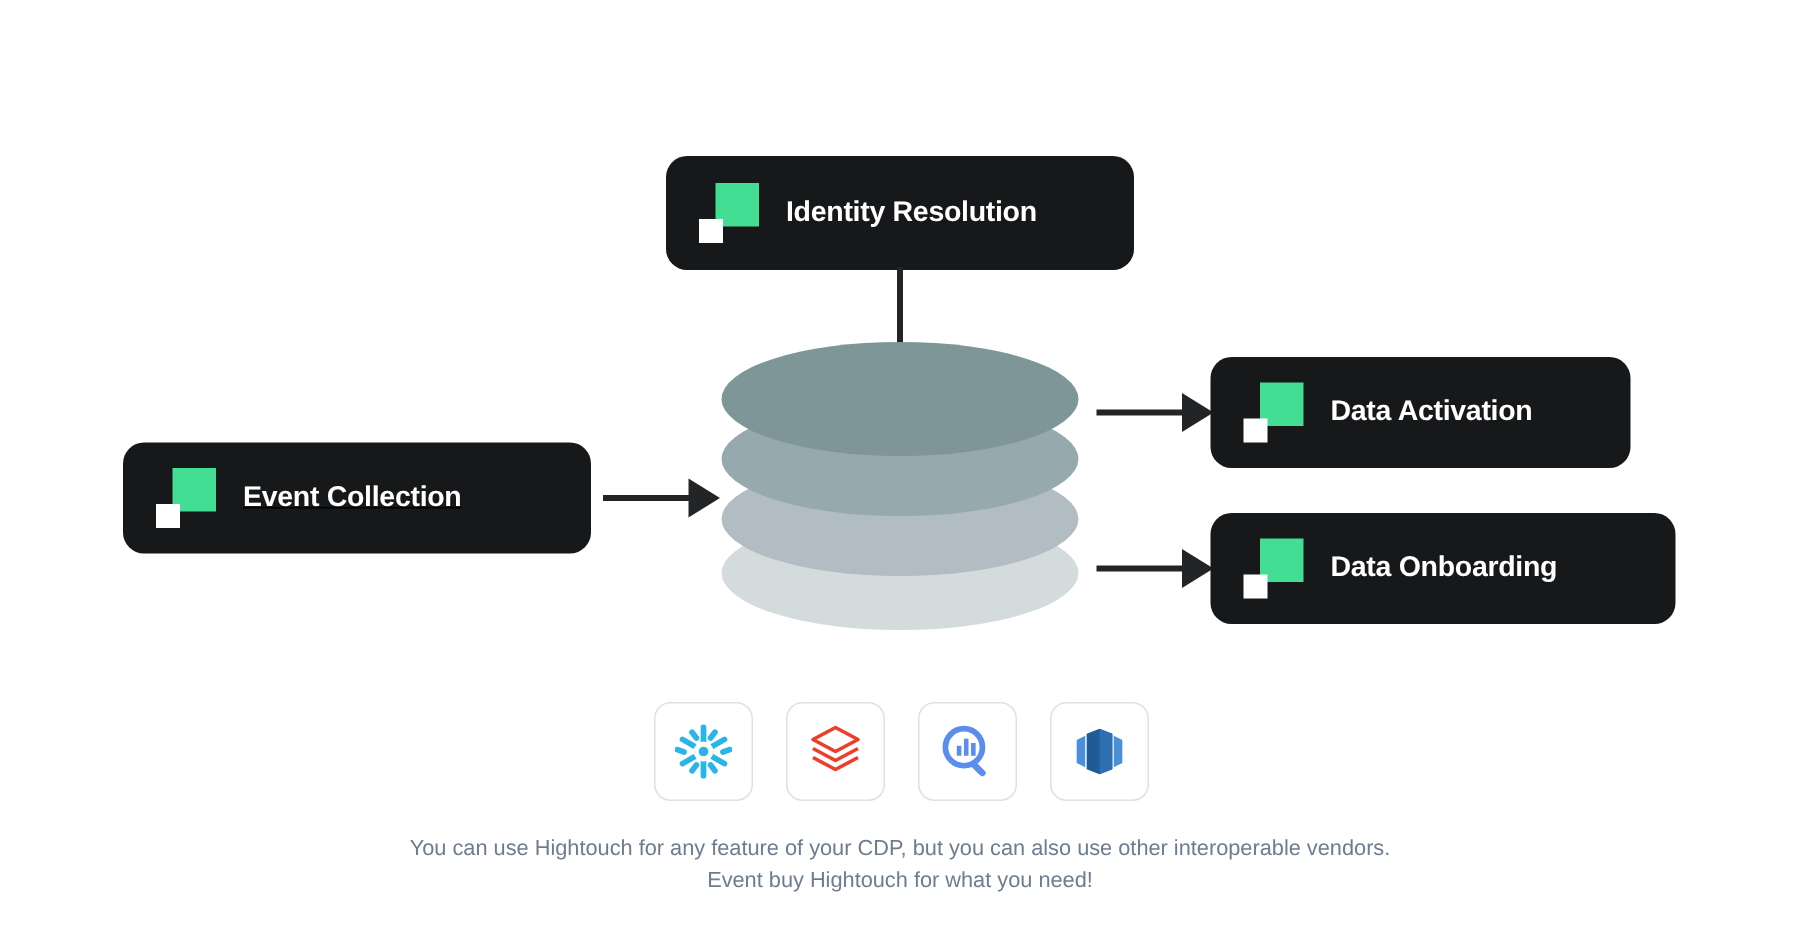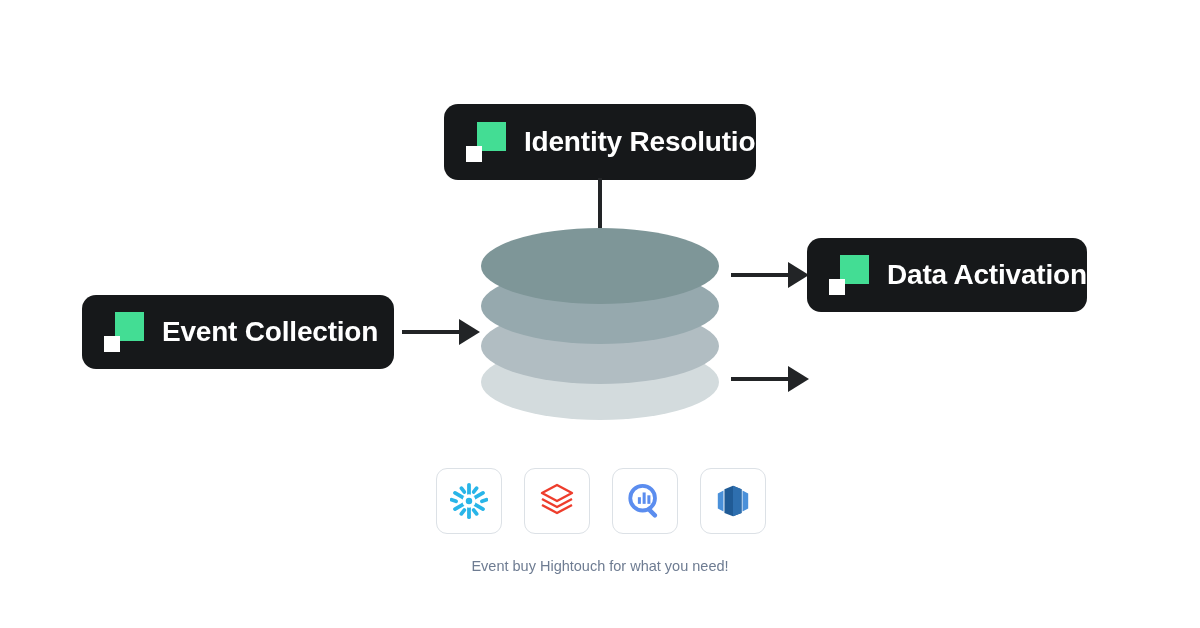--- a/index.html
+++ b/index.html
@@ -23,21 +23,21 @@
   .card {
     position: absolute;
     background: #16181a;
     border-radius: 14px;
     display: flex;
     align-items: center;
     box-sizing: border-box;
   }
   .card-label {
     color: #ffffff;
-    font-size: 28px;
+    font-size: 19px;
     font-weight: 600;
     letter-spacing: -0.2px;
     white-space: nowrap;
   }
 
   
   .ht-mark {
     position: relative;
     width: 40px;
     height: 40px;
@@ -57,21 +57,21 @@
     top: 24px;
     width: 16px;
     height: 16px;
     background: #ffffff;
   }
 
   
   #card-identity   { left: 444px; top: 104px;  width: 312px; height: 76px;  padding-left: 22px; }
   #card-identity .card-label { margin-left: 18px; }
 
-  #card-event      { left: 82px;  top: 295px;  width: 312px; height: 74px;  padding-left: 22px; }
+  #card-event      { left: 82px;  top: 295px;  width: 312px; height: 74px;  padding-left: 22px; text-decoration: underline; }
   #card-event .card-label { margin-left: 18px; }
 
   #card-activation { left: 807px; top: 238px;  width: 280px; height: 74px;  padding-left: 22px; }
   #card-activation .card-label { margin-left: 18px; }
 
   #card-onboarding { left: 807px; top: 342px;  width: 310px; height: 74px;  padding-left: 22px; }
   #card-onboarding .card-label { margin-left: 18px; }
 
   
   .stack {
@@ -214,20 +214,27 @@
   </div>
 
   <div class="card" id="card-activation">
     <span class="ht-mark">
       <span class="sq-green"></span>
       <span class="sq-white"></span>
     </span>
     <span class="card-label">Data Activation</span>
   </div>
 
+  <div class="card" id="card-onboarding">
+    <span class="ht-mark">
+      <span class="sq-green"></span>
+      <span class="sq-white"></span>
+    </span>
+    <span class="card-label">Data Onboarding</span>
+  </div>
 
   <div class="vendor-row">
 
     <div class="vendor-tile">
       <svg width="38" height="38" viewBox="0 0 40 40">
         <g fill="#29B5E8">
           <rect x="18" y="1" width="4" height="38" rx="2"></rect>
           <rect x="18" y="1" width="4" height="38" rx="2" transform="rotate(60 20 20)"></rect>
           <rect x="18" y="1" width="4" height="38" rx="2" transform="rotate(120 20 20)"></rect>
           <g>
@@ -269,16 +276,17 @@
         <path d="M4 12 L10 9 L10 31 L4 28 Z" fill="#4A90D9"></path>
         <path d="M36 12 L30 9 L30 31 L36 28 Z" fill="#4A90D9"></path>
         <path d="M20 4 L29 7.5 L29 32.5 L20 36 L11 32.5 L11 7.5 Z" fill="#205B96"></path>
         <path d="M20 4 L29 7.5 L29 32.5 L20 36 Z" fill="#2E6FAF"></path>
       </svg>
     </div>
 
   </div>
 
   <div class="caption">
+    <span class="line">You can use Hightouch for any feature of your CDP, but you can also use other interoperable vendors.</span>
     <span class="line">Event buy Hightouch for what you need!</span>
   </div>
 
 </div>
 
 </body></html>

